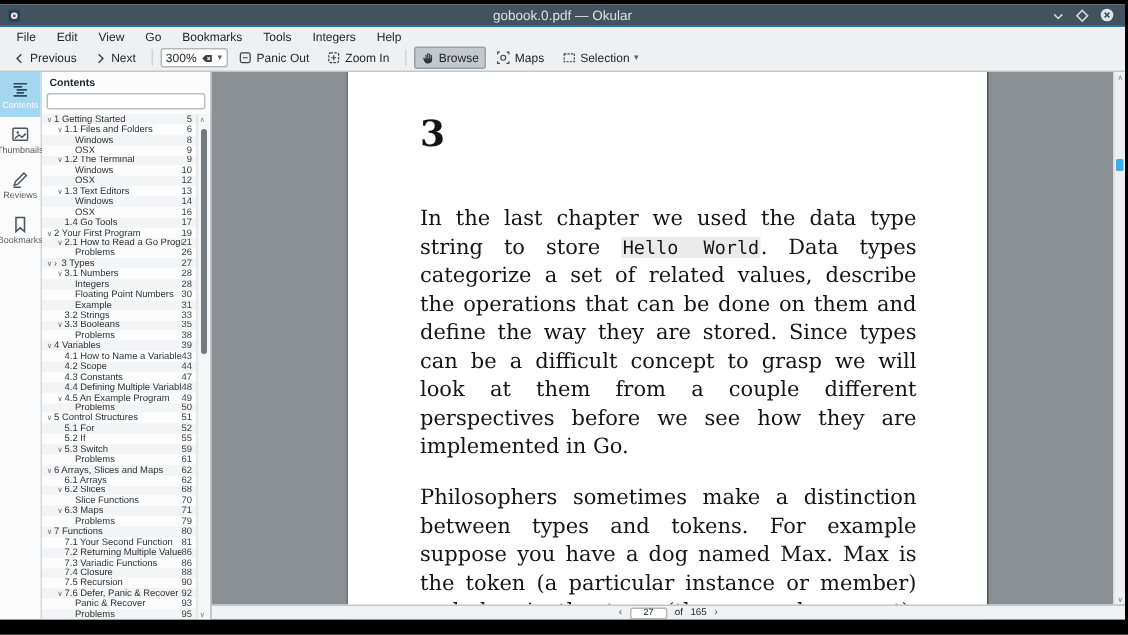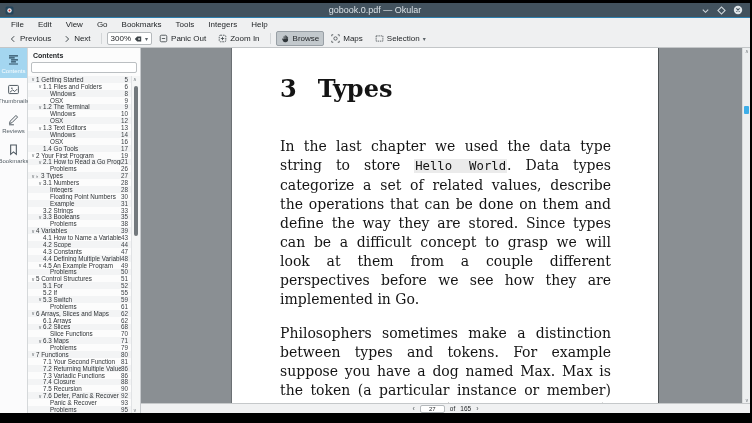--- a/index.html
+++ b/index.html
@@ -494,21 +494,20 @@
           <span class="arr-dn">∨</span>
         </div>
       </div>
     </div>
 
     <div class="doc-view">
       <div class="page">
         <div class="page-inner">
           <div class="doc-heading">
             <span>3</span>
-            <span>Types</span>
           </div>
           <p class="doc-para"><span>In the last chapter we used the data type string to store </span><span class="inline-code">Hello World</span><span>. Data types categorize a set of related values, describe the operations that can be done on them and define the way they are stored. Since types can be a difficult concept to grasp we will look at them from a couple different perspectives before we see how they are implemented in Go.</span></p>
           <p class="doc-para">Philosophers sometimes make a distinction between types and tokens. For example suppose you have a dog named Max. Max is the token (a particular instance or member) and dog is the type (the general concept). “Dog” or “dogness” describes a set of properties that all dogs have in common. Although oversimplistic we might reason like this: All dogs have 4 legs, Max is a dog, therefore Max has 4 legs. Types give us a way</p>
         </div>
       </div>
 
       <div class="doc-scroll">
         <span class="arr-up">∧</span>
         <div class="doc-thumb"></div>
         <span class="arr-dn">∨</span>

